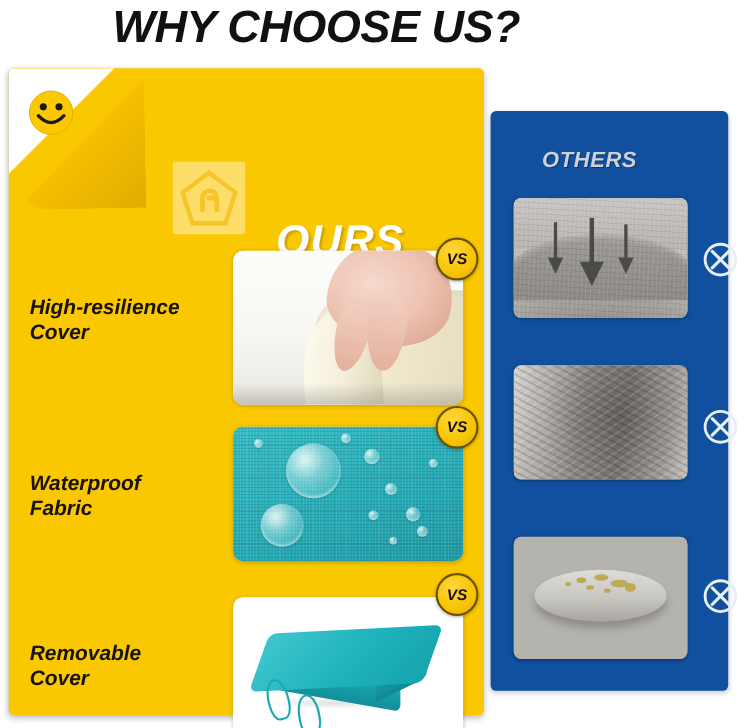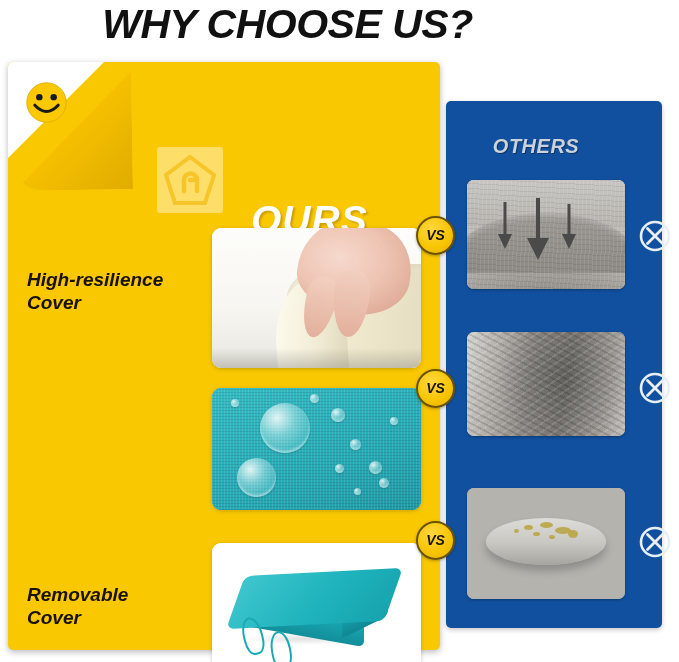--- a/index.html
+++ b/index.html
@@ -365,21 +365,21 @@
     left: 14%;
     top: 68%;
     width: 60%;
     height: 9%;
     background: radial-gradient(ellipse at 50% 50%, rgba(120,120,120,0.22), transparent 70%);
   }
 
   
   .vs-badge {
     position: absolute;
-    left: 416px;
+    left: 396px;
     width: 39px;
     height: 39px;
     border-radius: 50%;
     background: radial-gradient(circle at 40% 32%, #ffd740 0%, #f7c400 60%, #e2ad00 100%);
     border: 2px solid #6b5200;
     box-sizing: border-box;
     color: #1a1205;
     font-size: 14px;
     font-weight: bold;
     font-style: italic;
@@ -465,20 +465,22 @@
       <polygon points="33,10 57,28 48,56 18,56 9,28" fill="none" stroke="#f6c52a" stroke-width="4"></polygon>
       <path d="M27 44 L27 33 a6.5 6.5 0 0 1 13 0 L40 44" fill="none" stroke="#f6c52a" stroke-width="4.5" stroke-linecap="round"></path>
       <path d="M33 33 L40 33" fill="none" stroke="#f6c52a" stroke-width="4.5" stroke-linecap="round"></path>
     </svg>
   </div>
 
   <div id="ours-title">OURS</div>
 
   <div class="feature-label" id="feature-label-0" style="white-space:pre-line;">High-resilience
 Cover</div>
+  <div class="feature-label" id="feature-label-1" style="white-space:pre-line;">Waterproof
+Fabric</div>
   <div class="feature-label" id="feature-label-2" style="white-space:pre-line;">Removable
 Cover</div>
 
   <div class="our-img" id="our-img-0">
     <div class="foam-bg"></div>
     <div class="foam-slab"></div>
     <div class="foam-lift"></div>
     <div class="hand"></div>
     <div class="finger" style="left:44%; top:34%; width:15%; height:44%; transform:rotate(14deg);"></div>
     <div class="finger" style="left:58%; top:30%; width:17%; height:48%; transform:rotate(6deg);"></div>

